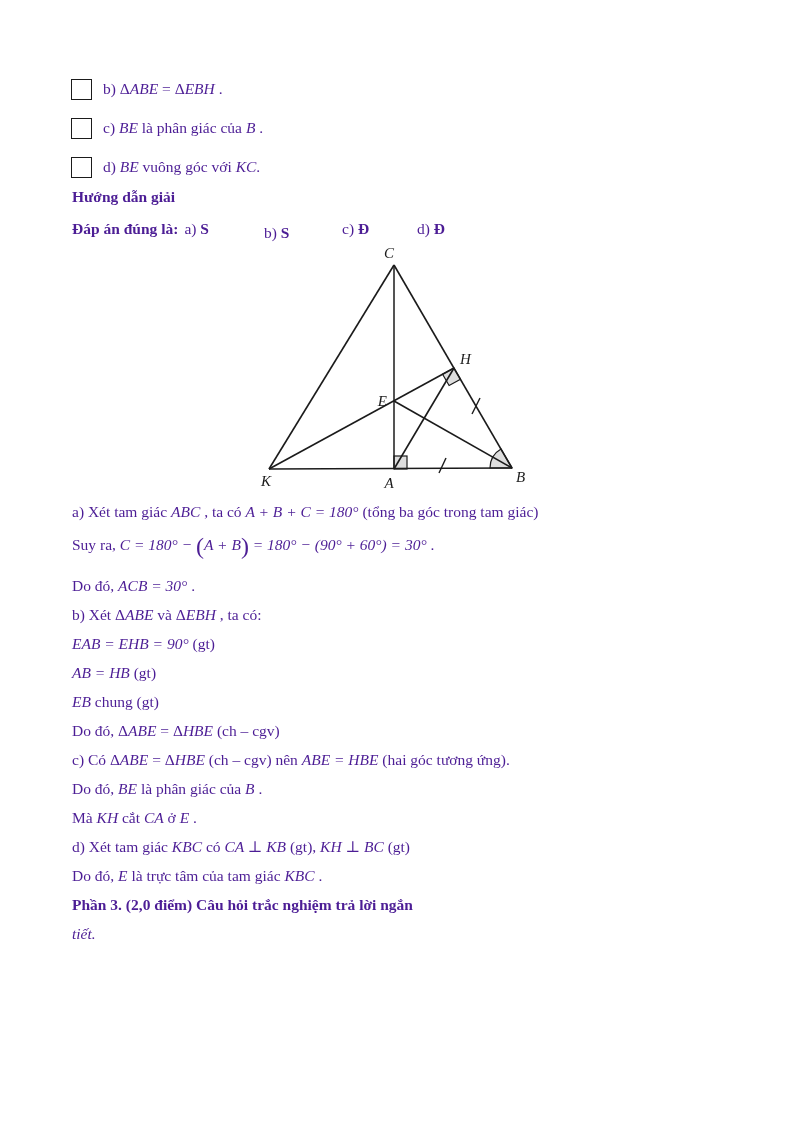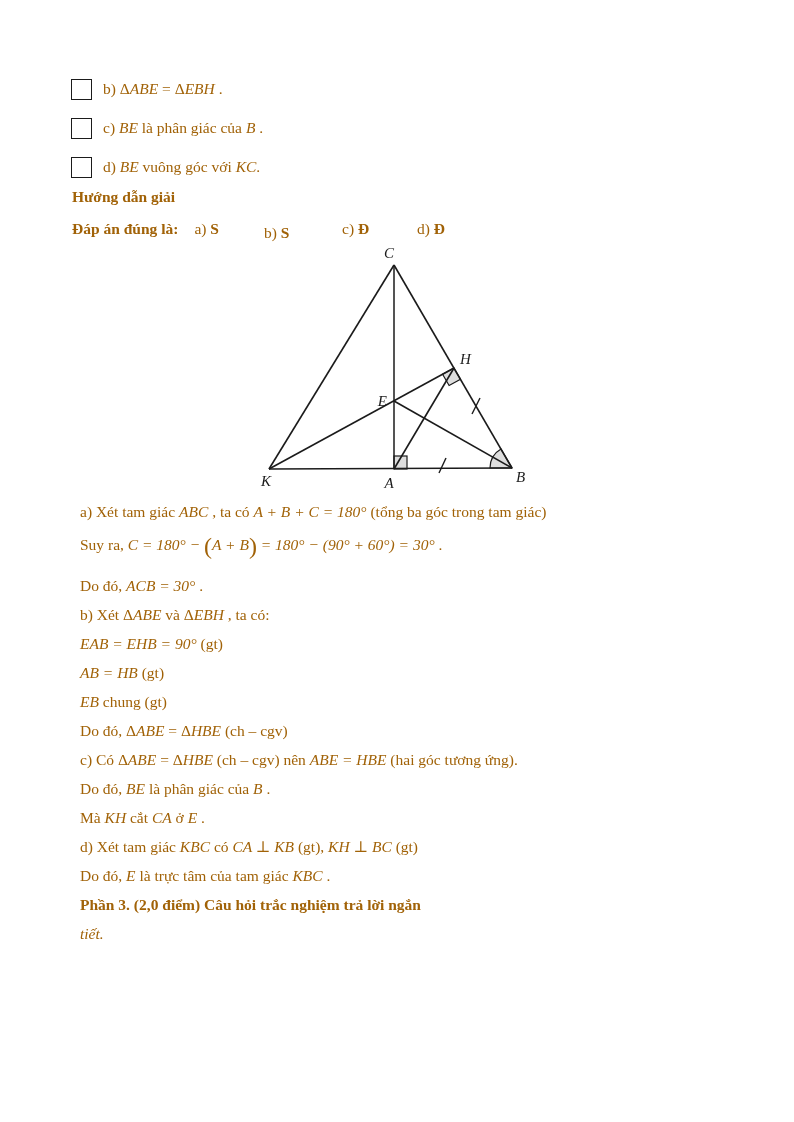--- a/index.html
+++ b/index.html
@@ -4,21 +4,21 @@
 <style>
   * { margin: 0; padding: 0; box-sizing: border-box; }
   html, body { background: #ffffff; }
   .page {
     position: relative;
     width: 794px;
     height: 1122px;
     background: #ffffff;
     font-family: "Liberation Serif", "DejaVu Serif", serif;
     font-size: 15.5px;
-    color: #a16207;
+    color: #4c1d95;
     overflow: hidden;
   }
 
   
   .statements { position: absolute; top: 78px; left: 71px; }
   .stmt-row { display: flex; align-items: center; height: 22px; margin-bottom: 17px; }
   .checkbox {
     display: inline-block;
     width: 21px; height: 21px;
     border: 1.5px solid #1b1b1b;
@@ -26,42 +26,42 @@
     flex: 0 0 auto;
   }
   .stmt-text { margin-left: 11px; white-space: nowrap; }
 
   
   .guide-heading { position: absolute; top: 188px; left: 72px; font-weight: 700; }
   .answer-line { position: absolute; top: 220px; left: 72px; width: 560px; height: 22px; }
   .ans-label { font-weight: 700; }
   .ans-item { white-space: nowrap; }
   .ans-item .ans-val { font-weight: 700; }
-  .ans-0 { margin-left: 16px; }
+  .ans-0 { margin-left: 6px; }
   .ans-1 { position: absolute; left: 120px; top: 4px; }
   .ans-2 { position: absolute; left: 198px; top: 0; }
   .ans-3 { position: absolute; left: 273px; top: 0; text-align: right; }
   .ans-1, .ans-2, .ans-3 { left: auto; }
   .answer-line .ans-1 { position: absolute; left: 192px; }
   .answer-line .ans-2 { position: absolute; left: 270px; }
   .answer-line .ans-3 { position: absolute; left: 345px; }
 
   
   .figure { position: absolute; top: 240px; left: 250px; width: 300px; height: 260px; }
   .figure svg { display: block; }
   .fig-label {
     font-family: "Liberation Serif", "DejaVu Serif", serif;
     font-style: italic;
     font-size: 15px;
     fill: #1b1b1b;
   }
 
   
   .solution { position: absolute; top: 497px; left: 72px; width: 700px; }
-  .sol-line { line-height: 29px; white-space: nowrap; margin-left: 8px; }
+  .sol-line { line-height: 29px; white-space: nowrap; }
   .sol-line:nth-child(2) { padding-top: 4px; padding-bottom: 10px; }
 
   
   .seg-text { font-style: normal; }
   .seg-math { font-style: italic; }
   .seg-b { font-weight: 700; }
   .seg-bi { font-weight: 700; }
   .seg-i { font-style: italic; }
   .seg-bigp { font-size: 24px; font-style: normal; vertical-align: -4px; line-height: 29px; }
 </style>

